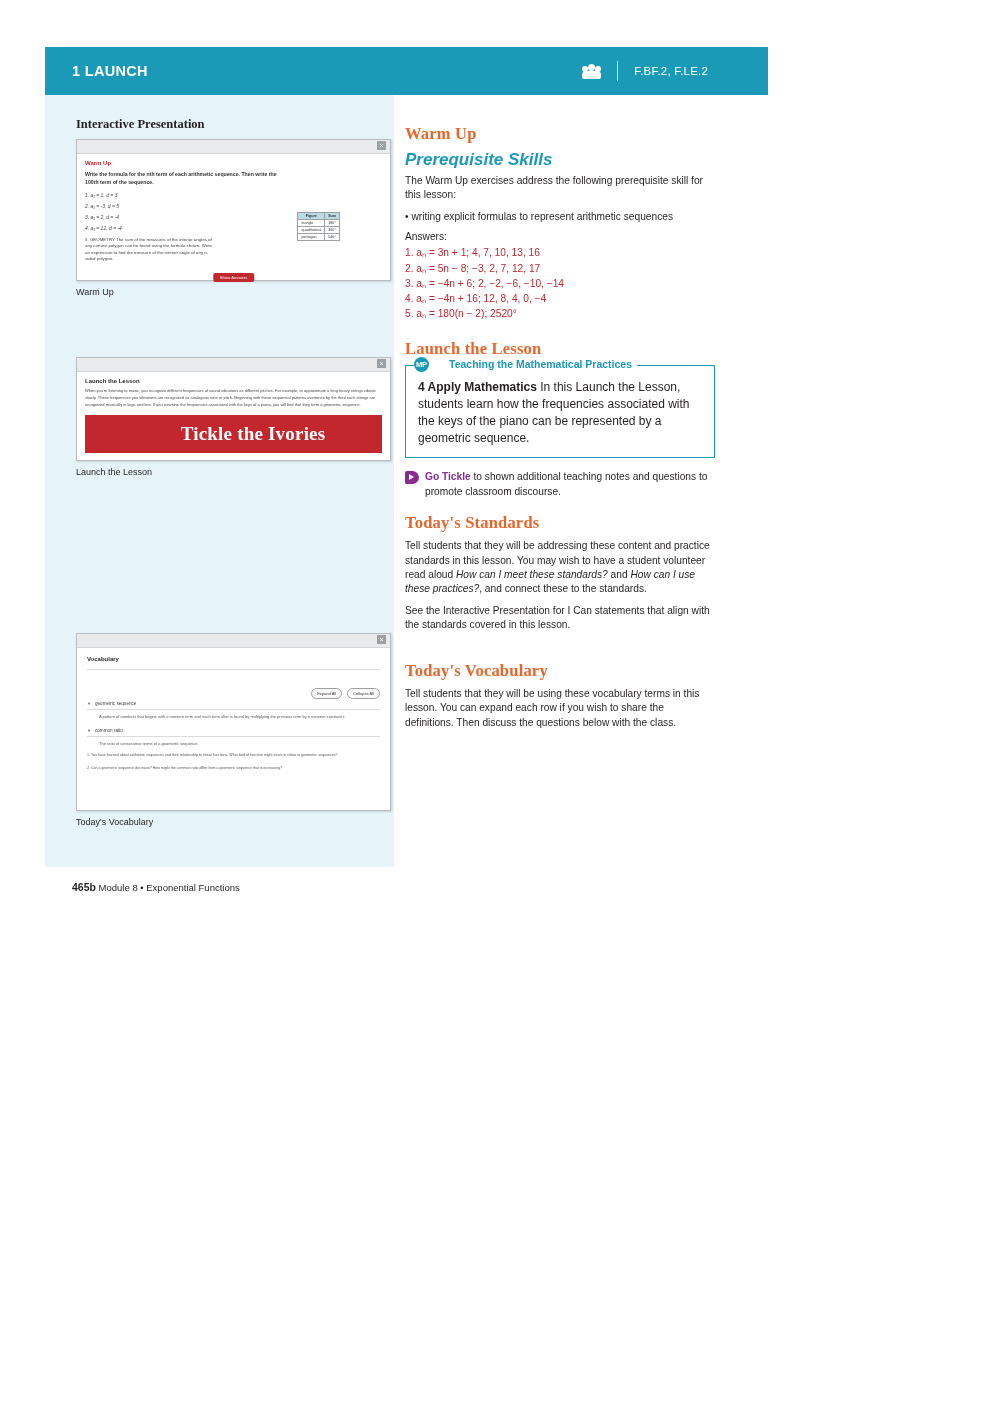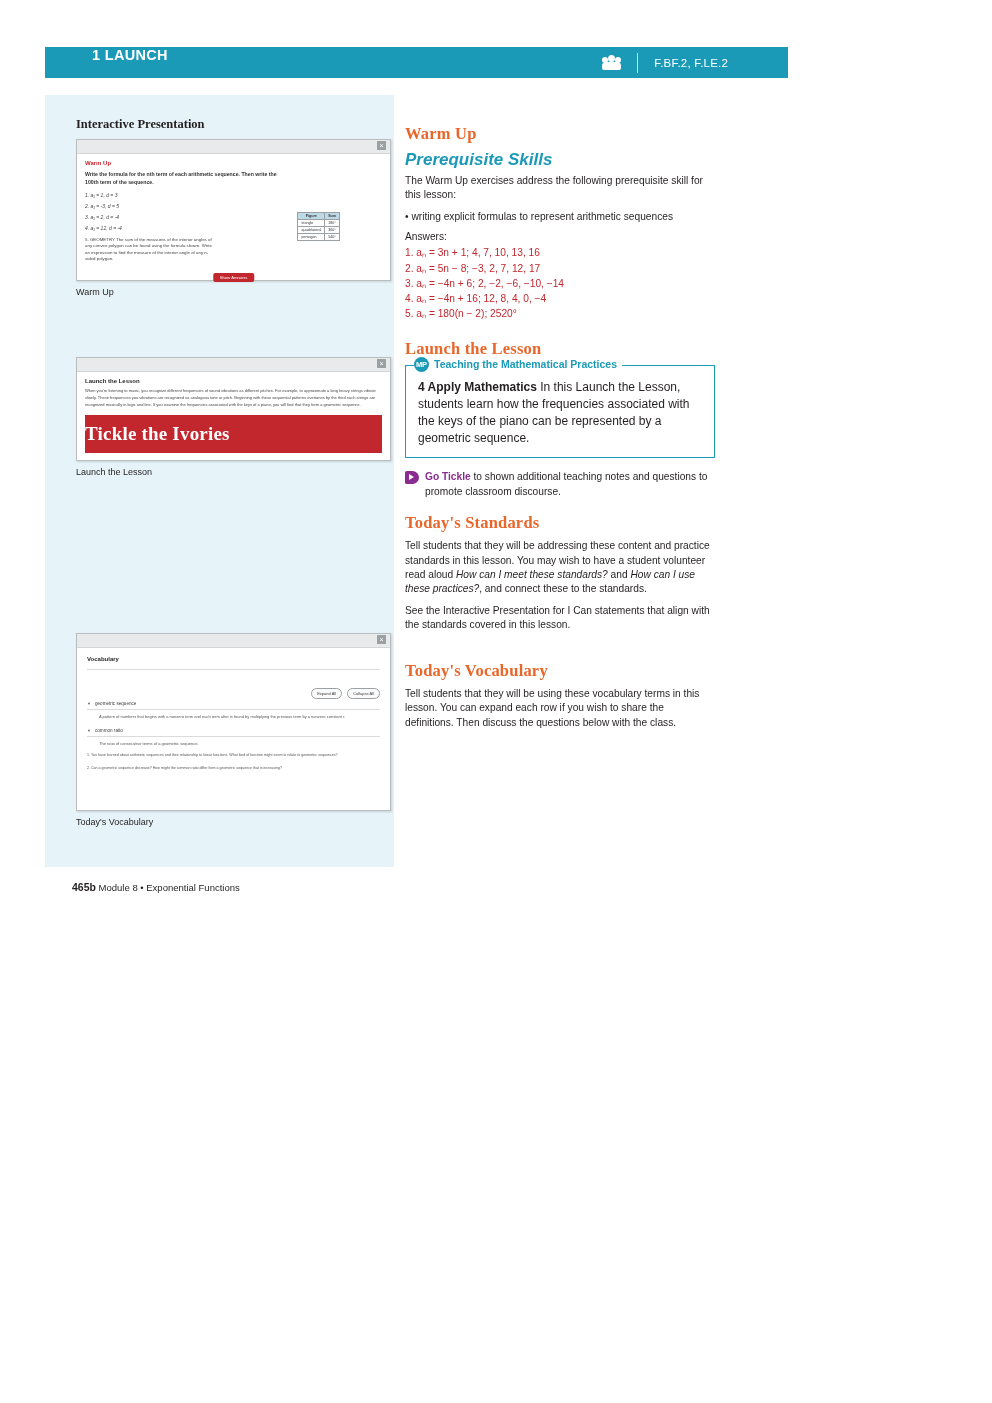--- a/index.html
+++ b/index.html
@@ -21,24 +21,24 @@
     height: 1403px;
     overflow: hidden;
   }
 
   
   .header-bar {
     position: absolute;
     left: 45px;
     top: 47px;
     width: 723px;
-    height: 31px;
+    height: 48px;
     background: #1b9ab8;
     display: flex;
-    padding-left: 20px;
+    align-items: center;
   }
   .header-title {
     color: #ffffff;
     font-size: 14.5px;
     font-weight: bold;
     letter-spacing: 0.3px;
     margin-left: 27px;
   }
   .header-right {
     margin-left: auto;
@@ -157,20 +157,22 @@
   #shot-launch { left: 31px; top: 262px; width: 313px; height: 102px; }
   .ll-body { padding: 6px 8px; }
   .ll-head { font-size: 6px; font-weight: bold; color: #231f20; }
   .ll-text { font-size: 4px; color: #444; margin-top: 4px; line-height: 1.7; }
   .ll-banner {
     margin-top: 7px;
     background: #c1272d;
     height: 38px;
     display: flex;
     align-items: center;
+    justify-content: center;
+    padding-left: 39px;
   }
   .ll-banner span {
     color: #ffffff;
     font-size: 19px;
     font-family: "Liberation Serif", serif;
     font-weight: bold;
     letter-spacing: 0.2px;
   }
 
   
@@ -247,21 +249,21 @@
     background: #ffffff;
     padding: 0 5px 0 0;
     display: flex;
     align-items: center;
   }
   .mp-badge {
     width: 15px; height: 15px; border-radius: 50%;
     background: #1b9ab8; color: #fff;
     font-size: 7.5px; font-weight: bold;
     display: flex; align-items: center; justify-content: center;
-    margin-right: 5px;
+    margin-right: 20px;
   }
   .mp-title { color: #1b9ab8; font-size: 10.5px; font-weight: bold; }
   .mp-text { font-size: 12px; line-height: 1.42; margin: 4px 0 0 0; }
   .mp-text b { font-weight: bold; }
 
   .go-online-row {
     display: flex;
     align-items: flex-start;
     margin: 0 0 14px 0;
   }

